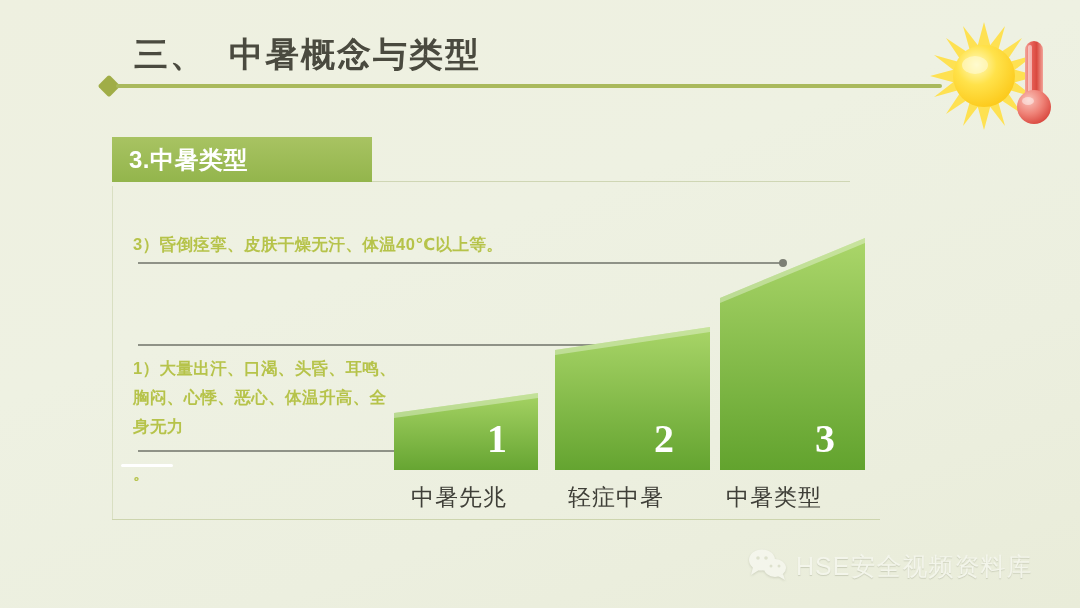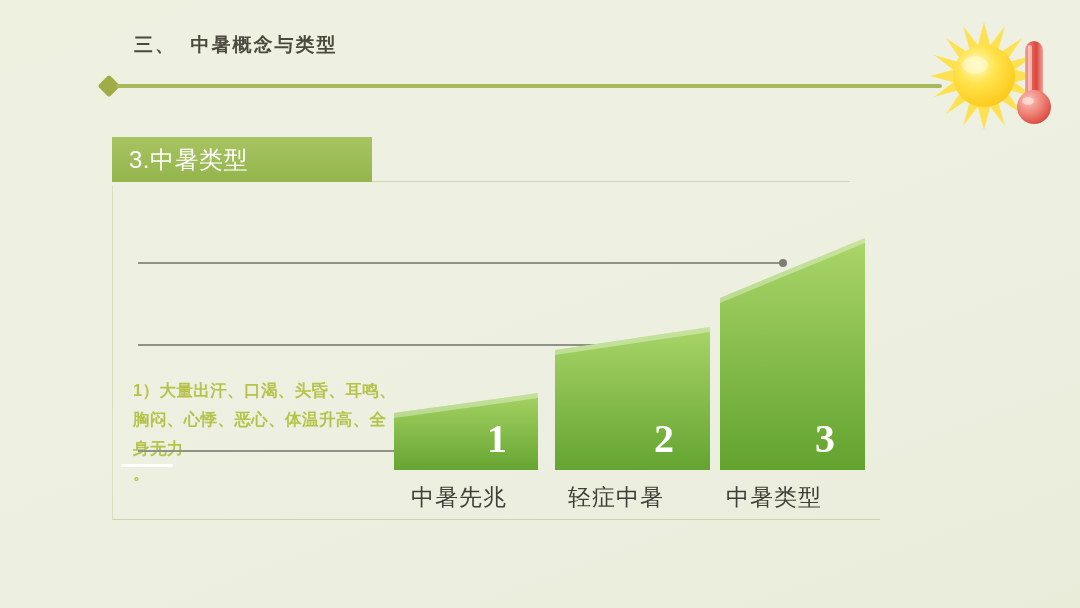--- a/index.html
+++ b/index.html
@@ -14,21 +14,21 @@
     overflow: hidden;
     background: linear-gradient(160deg, #eef0e0 0%, #eef1e2 40%, #ecefdf 70%, #e9ecd9 100%);
     font-family: "Liberation Sans", "DejaVu Sans", sans-serif;
   }
 
   
   .slide-title {
     position: absolute;
     left: 134px;
     top: 32px;
-    font-size: 19px;
+    font-size: 34px;
     font-weight: bold;
     color: #4a4a3f;
     letter-spacing: 2px;
     white-space: pre;
     text-align: center;
   }
   .title-diamond {
     position: absolute;
     left: 101px;
     top: 78px;
@@ -65,21 +65,21 @@
     top: 137px;
     width: 260px;
     height: 45px;
     background: linear-gradient(180deg, #a8c362 0%, #93b54c 100%);
     display: flex;
     align-items: center;
   }
   .section-chip-label {
     color: #ffffff;
     font-size: 24px;
-    font-weight: normal;
+    font-weight: bold;
     padding-left: 17px;
     letter-spacing: 0.5px;
   }
   .chip-rule {
     position: absolute;
     left: 372px;
     top: 181px;
     width: 478px;
     height: 1px;
     background: #cfd6b4;
@@ -116,21 +116,21 @@
   .bullet {
     position: absolute;
     color: #b6c34a;
     font-size: 16.5px;
     font-weight: bold;
     line-height: 29px;
     letter-spacing: 0.4px;
   }
   #bullet-3 { left: 133px; top: 230px; width: 470px; }
   #bullet-2 { left: 133px; top: 298px; width: 290px; }
-  #bullet-1 { left: 133px; top: 376px; width: 270px; }
+  #bullet-1 { left: 133px; top: 354px; width: 270px; }
   .bullet-tail {
     position: absolute;
     left: 133px;
     top: 463px;
     color: #b6c34a;
     font-size: 16.5px;
     font-weight: bold;
   }
 
   
@@ -260,20 +260,21 @@
 
   <div class="section-chip">
     <span class="section-chip-label">3.中暑类型</span>
   </div>
   <div class="chip-rule"></div>
 
   <div class="frame-left"></div>
   <div class="frame-bottom"></div>
   <div class="white-tick"></div>
 
+  <div class="bullet" id="bullet-3">3）昏倒痉挛、皮肤干燥无汗、体温40℃以上等。</div>
   <div class="bullet" id="bullet-1">1）大量出汗、口渴、头昏、耳鸣、胸闷、心悸、恶心、体温升高、全身无力</div>
   <div class="bullet-tail">。</div>
 
   <div class="leader" id="leader-3">
     <span class="dot"></span>
   </div>
   <div class="leader" id="leader-2">
     <span class="dot"></span>
   </div>
   <div class="leader" id="leader-1">
@@ -309,14 +310,33 @@
   </div>
 
   <div class="bar-number" id="barnum-1">1</div>
   <div class="bar-number" id="barnum-2">2</div>
   <div class="bar-number" id="barnum-3">3</div>
 
   <div class="bar-label" id="barlabel-2">轻症中暑</div>
   <div class="bar-label" id="barlabel-1">中暑先兆</div>
   <div class="bar-label" id="barlabel-3">中暑类型</div>
 
+  <div class="watermark">
+    <span class="wechat-icon">
+      <svg width="40" height="32" viewBox="0 0 40 32">
+        <g fill="#ffffff">
+          <ellipse cx="14" cy="12" rx="13" ry="10.5"></ellipse>
+          <polygon points="5,19 3,27 11,22"></polygon>
+          <ellipse cx="27" cy="20" rx="11" ry="9"></ellipse>
+          <polygon points="35,26 37,32 30,28"></polygon>
+        </g>
+        <g fill="#cfd3bd">
+          <circle cx="10" cy="10" r="1.8"></circle>
+          <circle cx="18" cy="10" r="1.8"></circle>
+          <circle cx="23" cy="18" r="1.5"></circle>
+          <circle cx="31" cy="18" r="1.5"></circle>
+        </g>
+      </svg>
+    </span>
+    <span class="watermark-text">HSE安全视频资料库</span>
+  </div>
 
 </div>
 
 </body></html>

